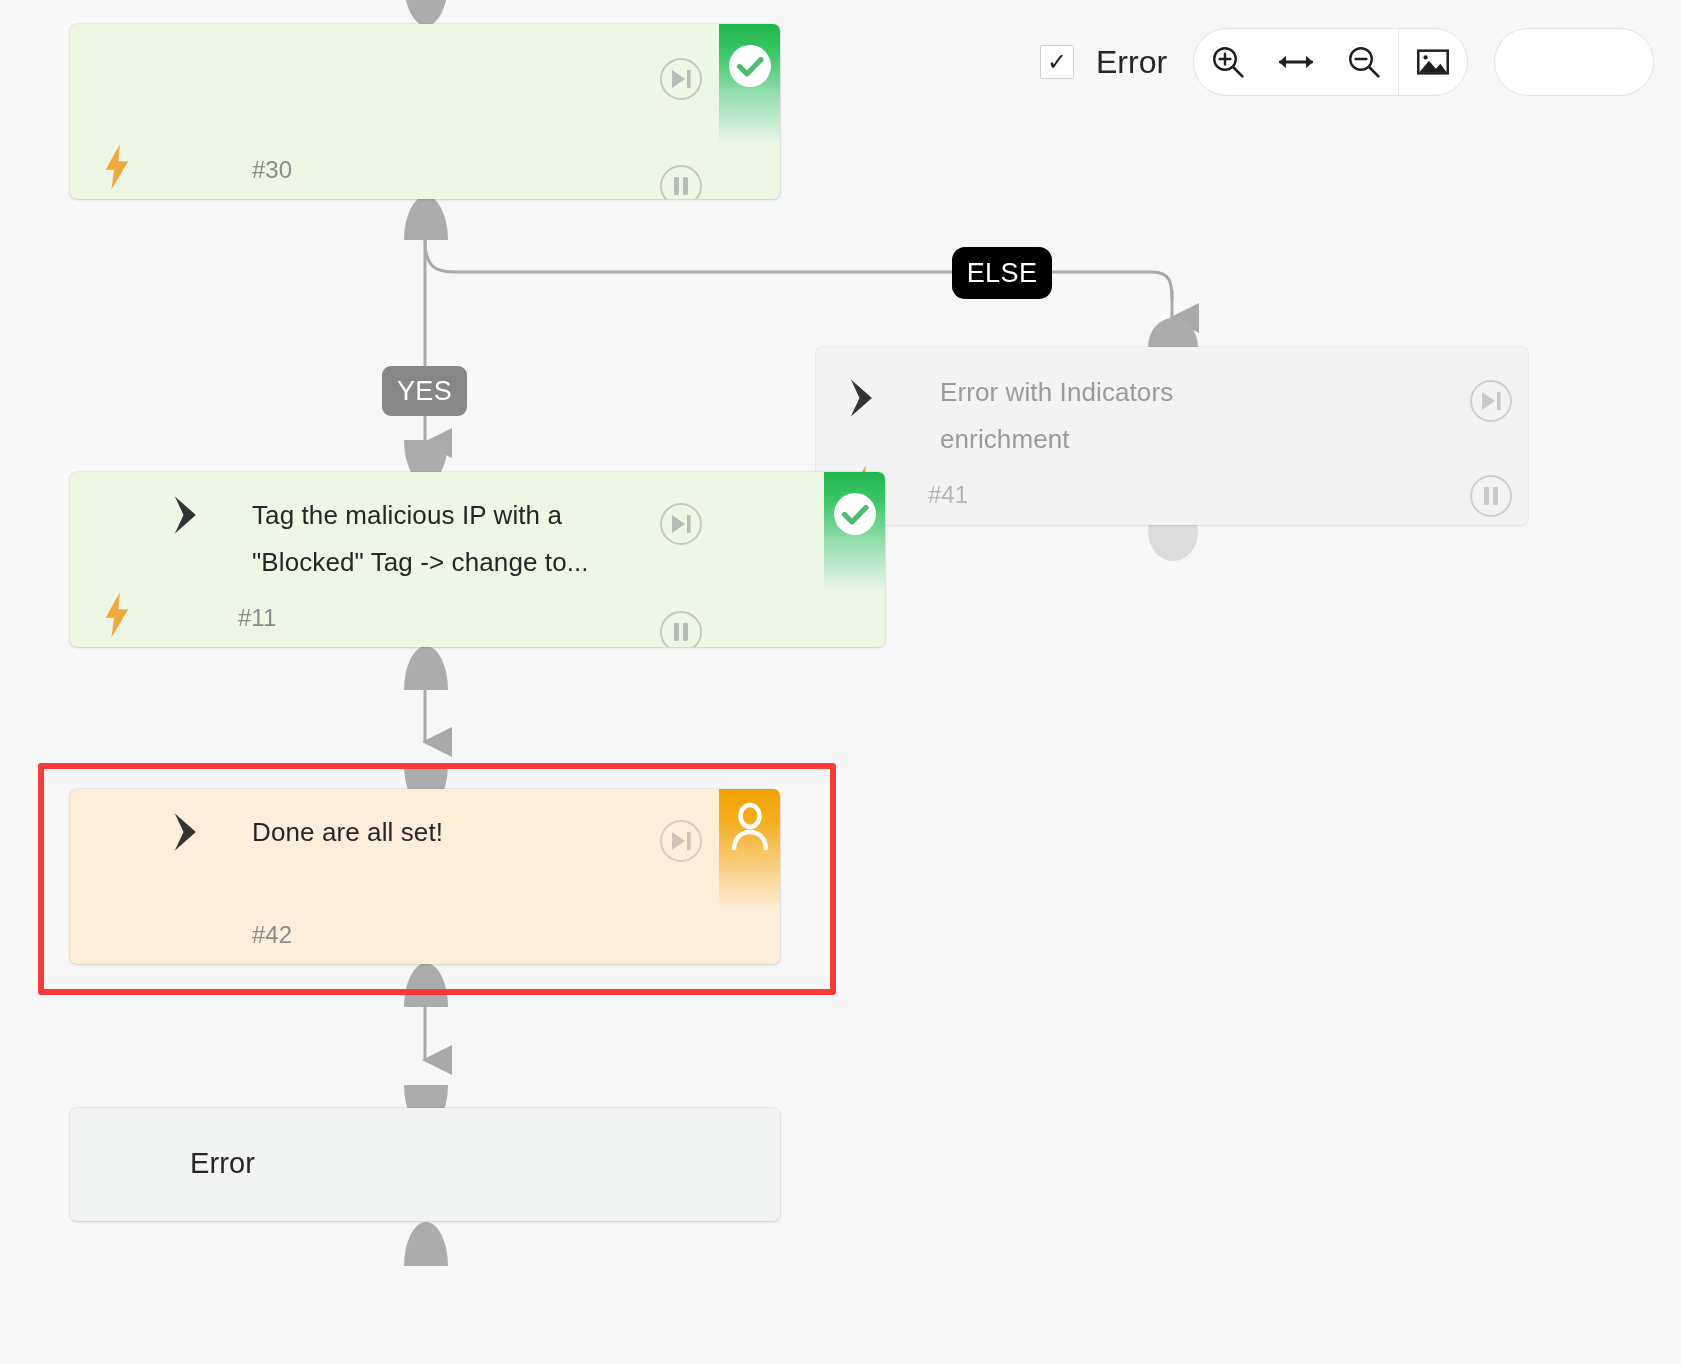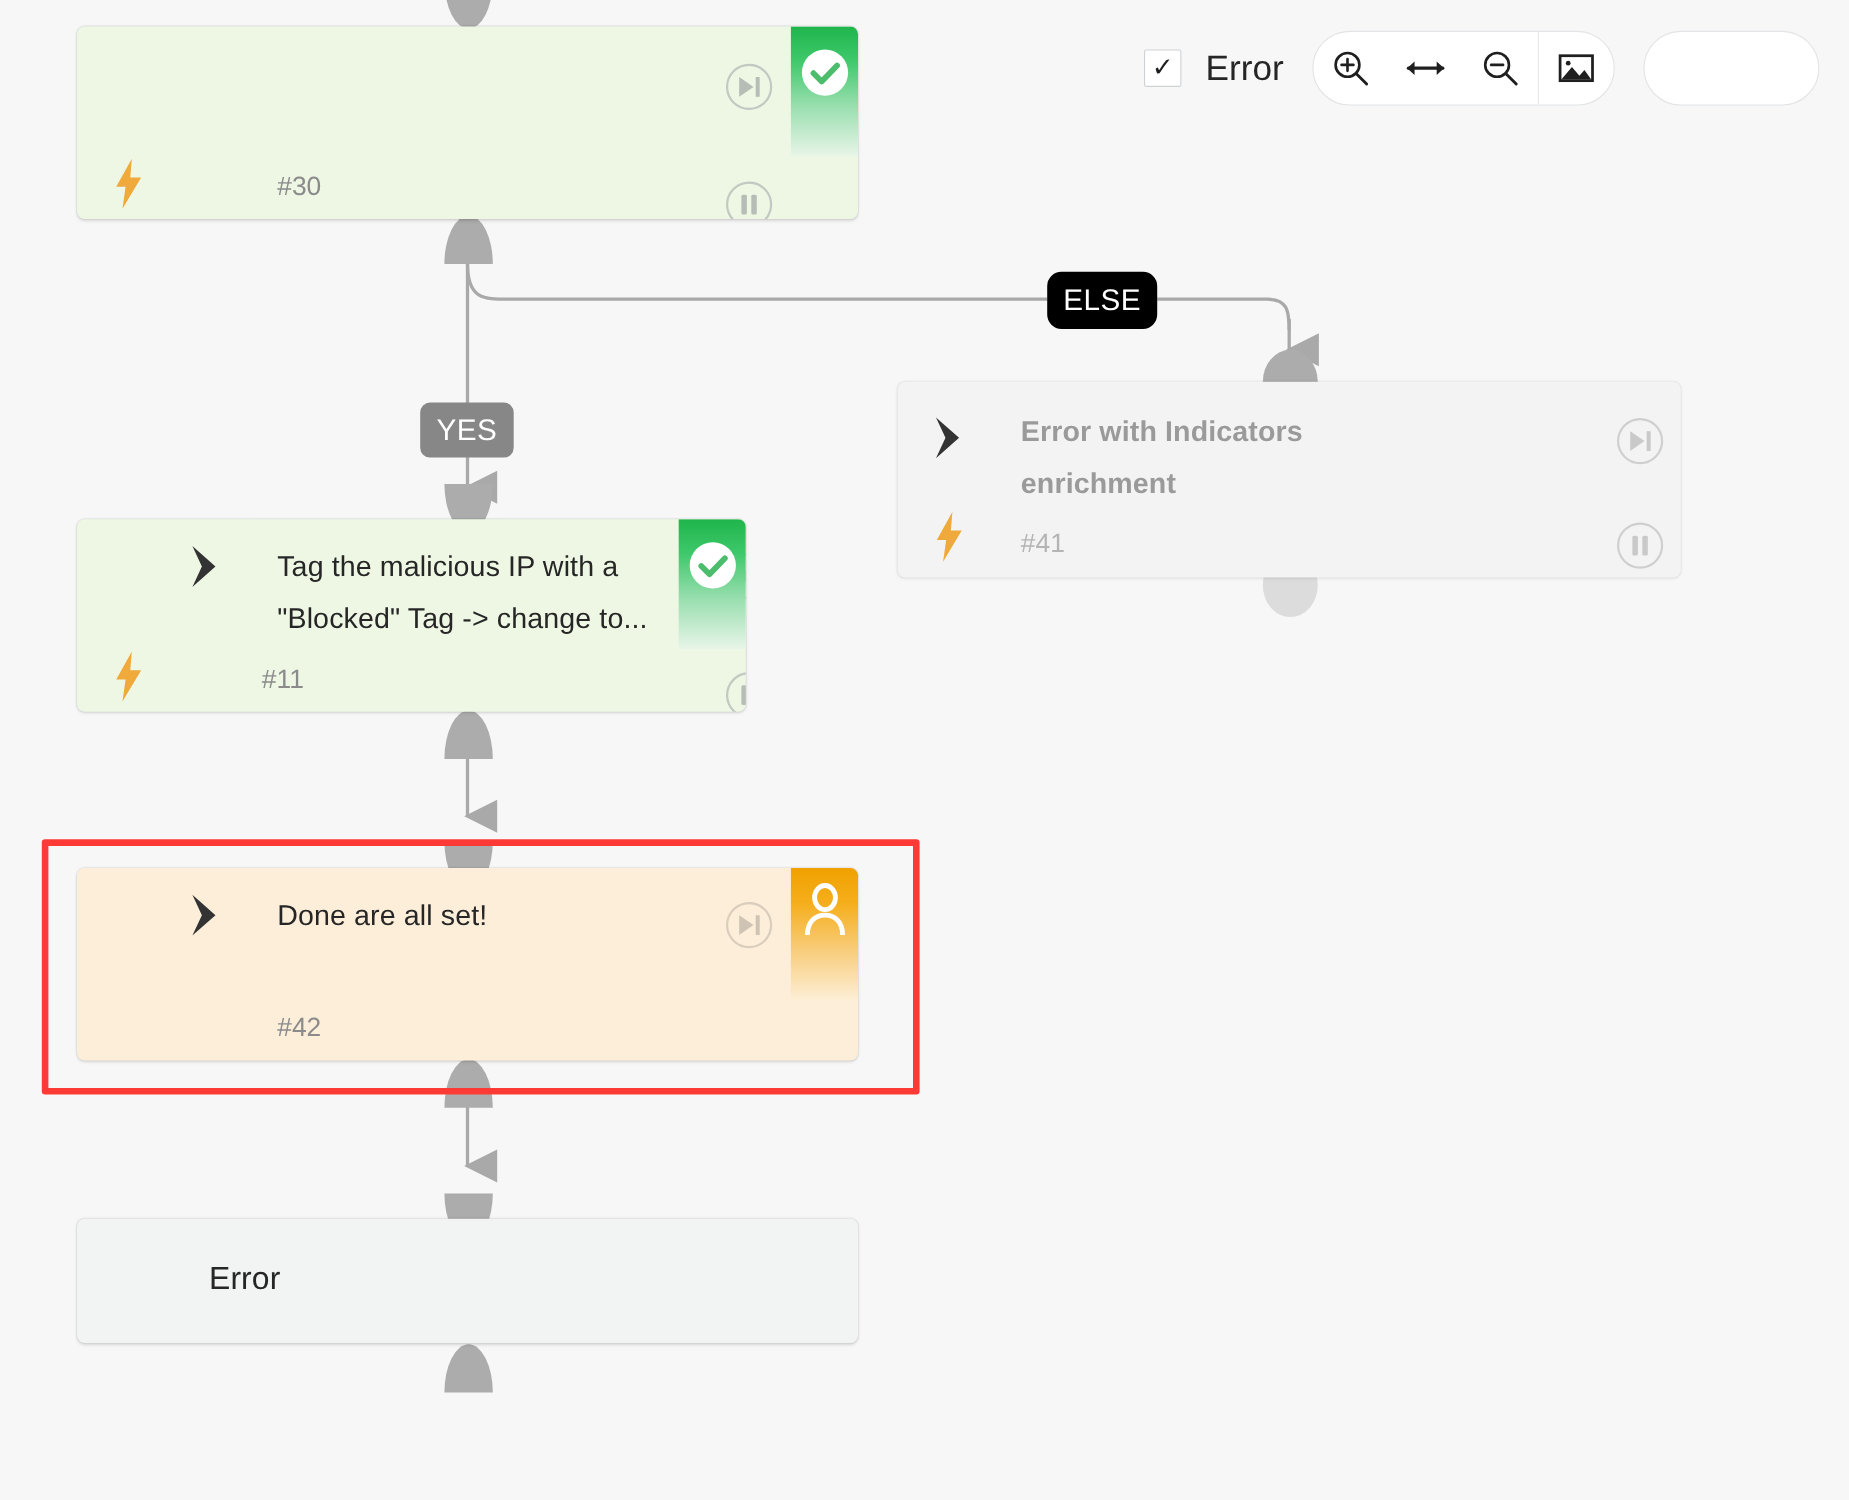--- a/index.html
+++ b/index.html
@@ -260,21 +260,21 @@
     <span class="node-type-icon" style="left:28px; top:30px;">
       <svg width="36" height="42" viewBox="0 0 28 34">
         <path d="M5 2 L22 17 L5 32 L12 17 Z" fill="#333333"></path>
       </svg>
     </span>
     <span class="bolt" style="top:118px;">
       <svg width="34" height="46" viewBox="0 0 24 32">
         <path d="M14 0 L4 18 L10 18 L8 32 L20 12 L13 12 Z" fill="#f0a93b"></path>
       </svg>
     </span>
-    <div class="node-title muted" style="left:112px; top:22px; width:440px;font-weight:bold;">Error with Indicators
+    <div class="node-title muted" style="left:124px; top:22px; width:440px;">Error with Indicators
 enrichment</div>
     <div class="node-id muted" style="left:112px; top:134px;">#41</div>
 
     <div class="circle-btn disabled" style="left:654px; top:33px;">
       <svg width="24" height="22" viewBox="0 0 24 22">
         <path d="M3 2 L16 11 L3 20 Z" fill="#c9c9c9"></path>
         <rect x="18" y="2" width="3.6" height="18" fill="#c9c9c9"></rect>
       </svg>
     </div>
     <div class="circle-btn disabled" style="left:654px; top:128px;">
@@ -282,21 +282,21 @@
         <rect x="3" y="2" width="5" height="18" rx="1.4" fill="#c9c9c9"></rect>
         <rect x="12" y="2" width="5" height="18" rx="1.4" fill="#c9c9c9"></rect>
       </svg>
     </div>
   </div>
 
   <div class="branch-label yes" style="left:382px; top:366px; width:85px; height:50px;">
     <span>YES</span>
   </div>
 
-  <div class="node node-green" style="left:70px; top:472px; width:608px; height:175px;">
+  <div class="node node-green" style="left:70px; top:472px; width:815px; height:175px;">
     <span class="node-type-icon" style="left:98px; top:22px;">
       <svg width="36" height="42" viewBox="0 0 28 34">
         <path d="M5 2 L22 17 L5 32 L12 17 Z" fill="#333333"></path>
       </svg>
     </span>
     <span class="bolt" style="top:120px;">
       <svg width="34" height="46" viewBox="0 0 24 32">
         <path d="M14 0 L4 18 L10 18 L8 32 L20 12 L13 12 Z" fill="#f0a93b"></path>
       </svg>
     </span>

